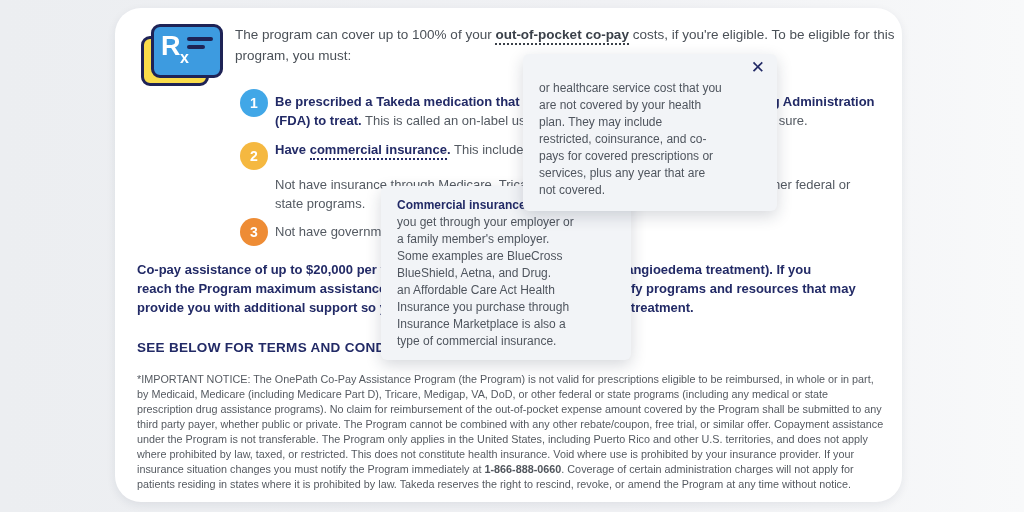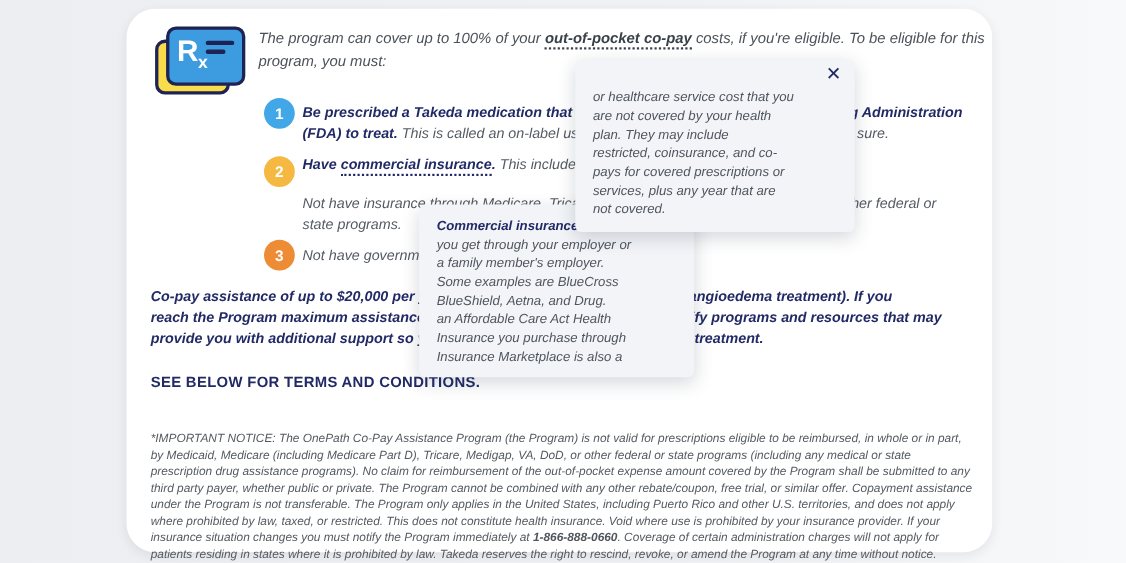--- a/index.html
+++ b/index.html
@@ -1,21 +1,21 @@
 <!DOCTYPE html>
 <html><head>
 <meta charset="utf-8">
 <style>
   html,body{margin:0;padding:0;}
   #canvas{position:relative;width:1024px;height:512px;overflow:hidden;
     background:linear-gradient(90deg,#eceef1 0%,#f0f1f4 60%,#f8f9fa 100%);
     font-family:"Liberation Sans","DejaVu Sans",sans-serif;}
   #card{position:absolute;left:115px;top:8px;width:787px;height:494px;background:#ffffff;
     border-radius:26px;box-shadow:0 3px 10px rgba(30,40,60,0.08);}
-  .rl{white-space:nowrap;font-style:italic;}
+  .rl{white-space:nowrap;}
   .wrap .rl{white-space:normal;}
   span.b{font-weight:bold;}
   span.u{border-bottom:2px dotted currentColor;padding-bottom:1px;}
 
   
   #rx-icon{position:absolute;left:24px;top:12px;width:86px;height:68px;}
   #rx-yellow{position:absolute;left:2px;top:16px;width:62px;height:44px;background:#f9dc4a;
     border:3px solid #1e2356;border-radius:9px;}
   #rx-blue{position:absolute;left:12px;top:4px;width:66px;height:48px;background:#3d9be0;
     border:3px solid #1e2356;border-radius:9px;color:#ffffff;}
@@ -46,21 +46,21 @@
 
   
   #copay{position:absolute;left:22px;top:252px;width:760px;font-size:13px;line-height:19px;}
   #copay span{color:#222a66;font-weight:bold;}
 
   
   #terms{position:absolute;left:22px;top:332px;font-size:13.5px;font-weight:bold;
     color:#222a66;letter-spacing:0.3px;}
 
   
-  #fineprint{position:absolute;left:22px;top:384px;width:748px;font-size:10.8px;line-height:15px;}
+  #fineprint{position:absolute;left:22px;top:364px;width:748px;font-size:10.8px;line-height:15px;}
   #fineprint span{color:#555a61;}
   #fineprint span.b{color:#50555c;}
 
   
   .tooltip{position:absolute;background:#f2f4f7;border-radius:6px;
     box-shadow:0 5px 16px rgba(30,40,60,0.18);font-size:12px;line-height:17px;}
   .tooltip span{color:#4f555e;}
   .tooltip span.b{color:#222a66;}
   #tt-commercial{left:266px;top:178px;width:218px;padding:11px 16px 10px 16px;z-index:5;}
   #tt-oop{left:408px;top:46px;width:222px;padding:26px 16px 12px 16px;z-index:6;}
@@ -123,20 +123,21 @@
 
     <div class="tooltip" id="tt-commercial">
         <div class="rl"><span class="b">Commercial insurance:</span><span> Insurance</span></div>
         <div class="rl"><span>you get through your employer or</span></div>
         <div class="rl"><span>a family member's employer.</span></div>
         <div class="rl"><span>Some examples are BlueCross</span></div>
         <div class="rl"><span>BlueShield, Aetna, and Drug.</span></div>
         <div class="rl"><span>an Affordable Care Act Health</span></div>
         <div class="rl"><span>Insurance you purchase through</span></div>
         <div class="rl"><span>Insurance Marketplace is also a</span></div>
+        <div class="rl"><span>type of commercial insurance.</span></div>
       </div>
 
     <div class="tooltip" id="tt-oop">
       <div id="tt-close">✕</div>
       <div>
           <div class="rl"><span>or healthcare service cost that you</span></div>
           <div class="rl"><span>are not covered by your health</span></div>
           <div class="rl"><span>plan. They may include</span></div>
           <div class="rl"><span>restricted, coinsurance, and co-</span></div>
           <div class="rl"><span>pays for covered prescriptions or</span></div>

